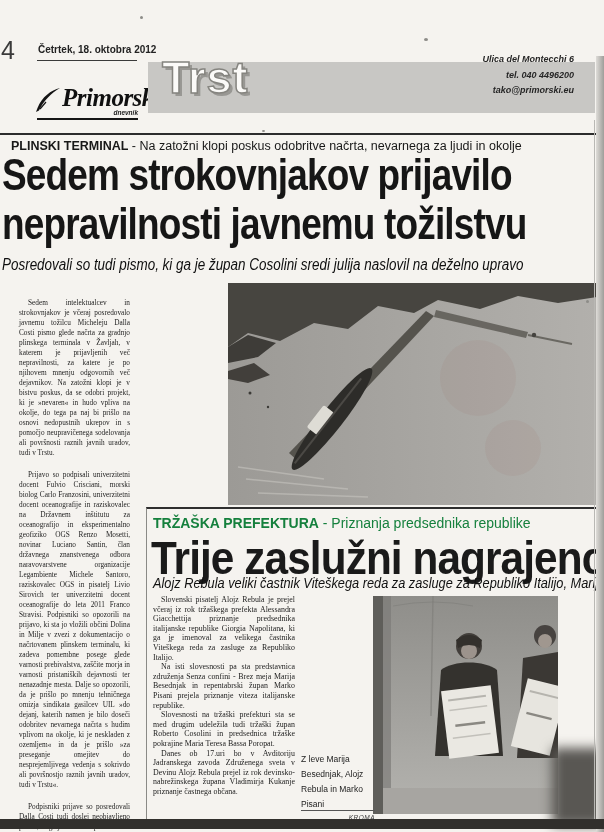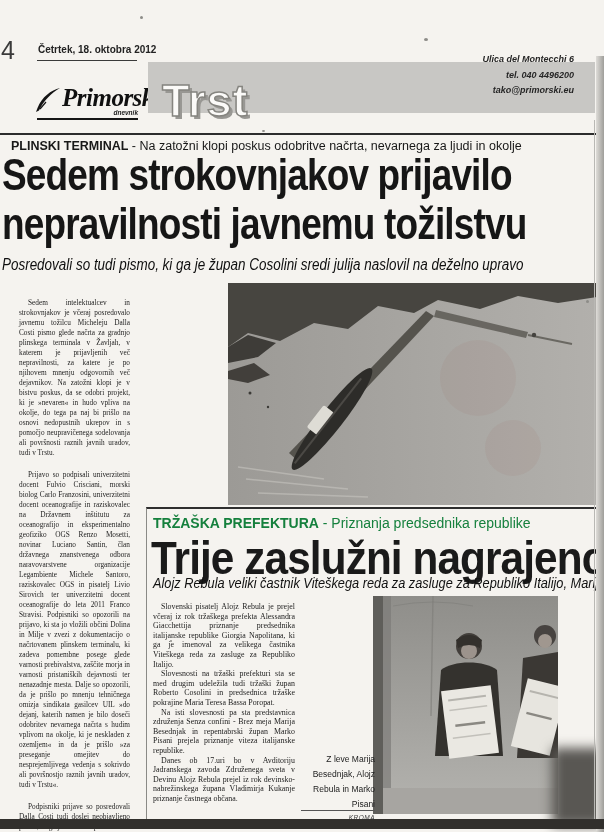--- a/index.html
+++ b/index.html
@@ -9,21 +9,21 @@
   .page-number{position:absolute;left:1px;top:36px;font-size:25px;color:#3a3a3a;}
   .date{position:absolute;left:38px;top:44px;font-size:10px;font-weight:bold;color:#222;}
   .date-rule{position:absolute;left:37px;top:60px;width:100px;height:1px;background:#3a3a3a;}
   .quill{position:absolute;left:34px;top:86px;width:28px;height:28px;}
   .brand{position:absolute;left:62px;top:84px;font-family:"Liberation Serif",serif;
          font-style:italic;font-weight:bold;font-size:25px;color:#101010;letter-spacing:-.5px;}
   .brand-sub{position:absolute;left:100px;top:109px;width:38px;text-align:right;font-size:6.5px;
          font-style:italic;font-weight:bold;color:#222;}
   .logo-rule{position:absolute;left:37px;top:118px;width:101px;height:2px;background:#151515;}
   .band{position:absolute;left:148px;top:62px;width:447px;height:51px;background:#c8c7c4;}
-  .section-title{position:absolute;left:162px;top:75px;font-size:45px;font-weight:bold;color:#fbfaf8;
+  .section-title{position:absolute;left:162px;top:52px;font-size:45px;font-weight:bold;color:#fbfaf8;
          -webkit-text-stroke:1.5px #85847f;text-shadow:3px 3px 0 #989793;letter-spacing:1px;}
   .address{position:absolute;left:420px;top:52px;width:154px;text-align:right;font-size:9px;
          font-style:italic;font-weight:bold;line-height:15.5px;color:#262626;}
   .top-rule{position:absolute;left:0;top:133px;width:597px;height:2px;background:#2c2c2c;}
   
   .a1-kicker{position:absolute;left:3px;top:139px;font-size:12.5px;color:#181818;margin-left:8px;}
   .kicker-label{font-weight:bold;}
   .a1-headline{position:absolute;left:2px;top:150px;width:720px;font-size:44px;line-height:49px;
          font-weight:bold;letter-spacing:-1px;transform:scaleX(.84);transform-origin:0 0;color:#161616;}
   .a1-subhead{position:absolute;left:2px;top:256px;font-size:16px;font-style:italic;white-space:nowrap;
@@ -36,23 +36,23 @@
          line-height:13.5px;color:#222;}
   
   .a2-box{position:absolute;left:146px;top:507px;width:451px;height:313px;
          border-top:2px solid #2e2e2e;border-left:1px solid #8a8a86;}
   .a2-kicker{position:absolute;left:6px;top:6px;font-size:14px;color:#15803d;}
   .a2-headline{position:absolute;left:4px;top:21px;font-size:47px;font-weight:bold;letter-spacing:-1px;
          white-space:nowrap;transform:scaleX(.9);transform-origin:0 0;color:#1a1a1a;}
   .a2-subhead{position:absolute;left:6px;top:66px;font-size:14.5px;font-style:italic;white-space:nowrap;
          transform:scaleX(.88);transform-origin:0 0;color:#111;}
   .a2-body{position:absolute;left:6px;top:86px;width:142px;font-family:"Liberation Serif",serif;
-         font-size:7.9px;line-height:9.6px;text-align:justify;color:#1c1c1c;margin-top:7px;}
+         font-size:7.9px;line-height:9.6px;text-align:justify;color:#1c1c1c;}
   .a2-body p{margin:0;text-indent:8px;}
-  .caption2{position:absolute;left:154px;top:243px;width:74px;text-align:right;font-size:8.5px;
+  .caption2{position:absolute;left:154px;top:243px;width:74px;text-align:left;font-size:8.5px;
          line-height:15px;color:#222;}
   .caption2-rule{position:absolute;left:154px;top:301px;width:74px;height:1px;background:#555;}
   .credit{position:absolute;left:154px;top:305px;width:74px;text-align:right;font-size:6.5px;
          font-style:italic;color:#3d3d3d;letter-spacing:.5px;}
   .photo2{position:absolute;left:226px;top:87px;width:185px;height:218px;}
   
   .corner-shadow{position:absolute;left:552px;top:748px;width:52px;height:78px;background:#595753;
          filter:blur(6px);z-index:4;}
   .right-strip{position:absolute;left:596px;top:56px;width:8px;height:776px;
          background:linear-gradient(to right,#dedcd8,#9f9e9a);z-index:5;}
@@ -137,22 +137,22 @@
   <div class="a2-box">
     <div class="a2-kicker">
       <span class="kicker-label">TRŽAŠKA PREFEKTURA</span>
       <span>- Priznanja predsednika republike</span>
     </div>
     <div class="a2-headline">Trije zaslužni nagrajenci</div>
     <div class="a2-subhead">Alojz Rebula veliki častnik Viteškega reda za zasluge za Republiko Italijo, Marija Besednjak</div>
 
     <div class="a2-body">
         <p>Slovenski pisatelj Alojz Rebula je prejel včeraj iz rok tržaškega prefekta Alessandra Giacchettija priznanje predsednika italijanske republike Giorgia Napolitana, ki ga je imenoval za velikega častnika Viteškega reda za zasluge za Republiko Italijo.</p>
+        <p>Na isti slovesnosti pa sta predstavnica združenja Senza confini - Brez meja Marija Besednjak in repentabrski župan Marko Pisani prejela priznanje viteza italijanske republike.</p>
         <p>Slovesnosti na tržaški prefekturi sta se med drugim udeležila tudi tržaški župan Roberto Cosolini in predsednica tržaške pokrajine Maria Teresa Bassa Poropat.</p>
-        <p>Na isti slovesnosti pa sta predstavnica združenja Senza confini - Brez meja Marija Besednjak in repentabrski župan Marko Pisani prejela priznanje viteza italijanske republike.</p>
         <p>Danes ob 17.uri bo v Avditoriju Jadranskega zavoda Združenega sveta v Devinu Alojz Rebula prejel iz rok devinsko-nabrežinskega župana Vladimirja Kukanje priznanje častnega občana.</p>
       </div>
 
     <svg class="photo2" viewBox="0 0 185 218" preserveAspectRatio="none">
       <defs>
         <linearGradient id="wall" x1="0" y1="0" x2="0" y2="1">
           <stop offset="0" stop-color="#8f8e8a"></stop>
             <stop offset="1" stop-color="#b4b3af"></stop>
         </linearGradient>
       </defs>

